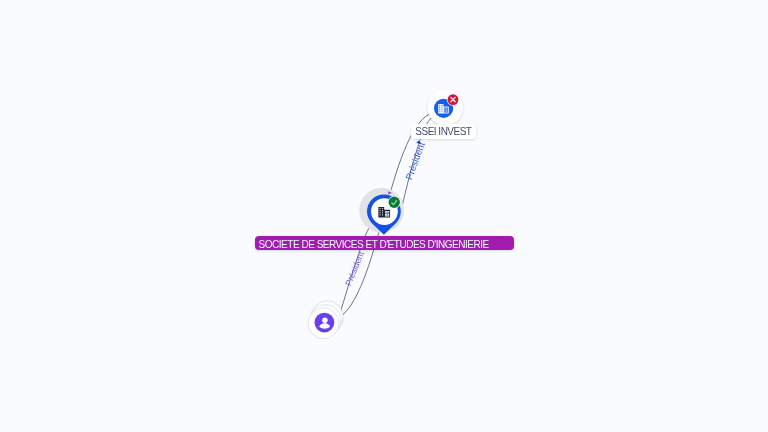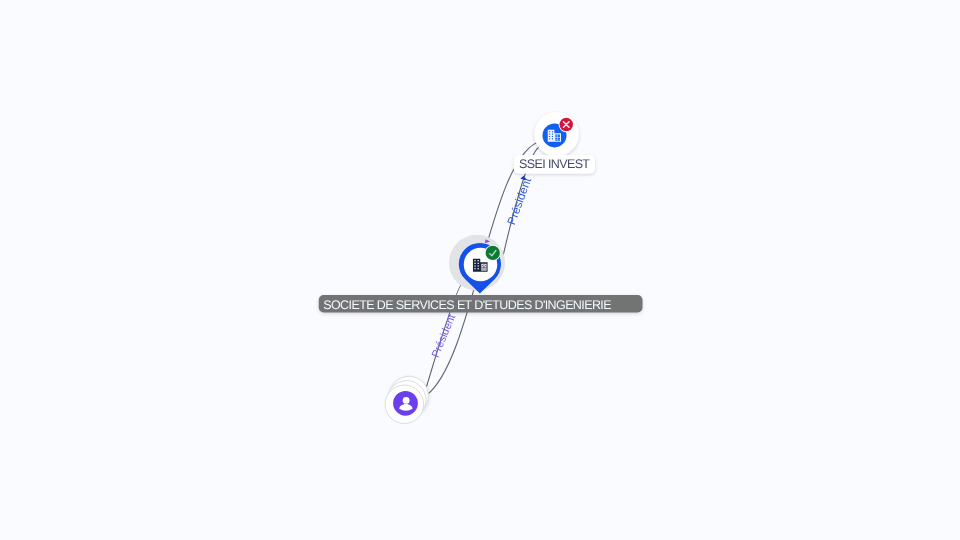--- a/index.html
+++ b/index.html
@@ -4,21 +4,21 @@
 <title>Graph</title>
 <style>
   html,body{margin:0;padding:0;}
   body{width:768px;height:432px;overflow:hidden;background:#fafbfe;
        font-family:"Liberation Sans",sans-serif;-webkit-font-smoothing:antialiased;}
   #stage{position:relative;width:768px;height:365px;background:#fafbfe;}
   svg.layer{position:absolute;left:0;top:0;width:768px;height:432px;overflow:visible;}
   .nodeLabel{position:absolute;white-space:nowrap;border-radius:4px;line-height:1;}
   .labelWhite{background:#fff;color:#434c6b;font-size:10px;
      box-shadow:0 1px 2.5px rgba(50,60,100,.18);text-align:center;}
-  .labelBlue{background:#737373;color:#eefaff;font-size:10px;letter-spacing:-0.48px;
+  .labelBlue{background:#a21caf;color:#eefaff;font-size:10px;letter-spacing:-0.48px;
      box-shadow:0 1px 3px rgba(50,60,100,.2);}
 </style>
 </head>
 <body>
 
 <div id="stage">
 
   <svg class="layer" id="edges" viewBox="0 0 768 432">
     <g stroke="#5d6478" fill="none" stroke-width="0.9" stroke-linecap="round">
       <path id="p3" d="M 341.7,315.7 C 380.2,285 391.2,123.7 433.1,112.6"></path>

